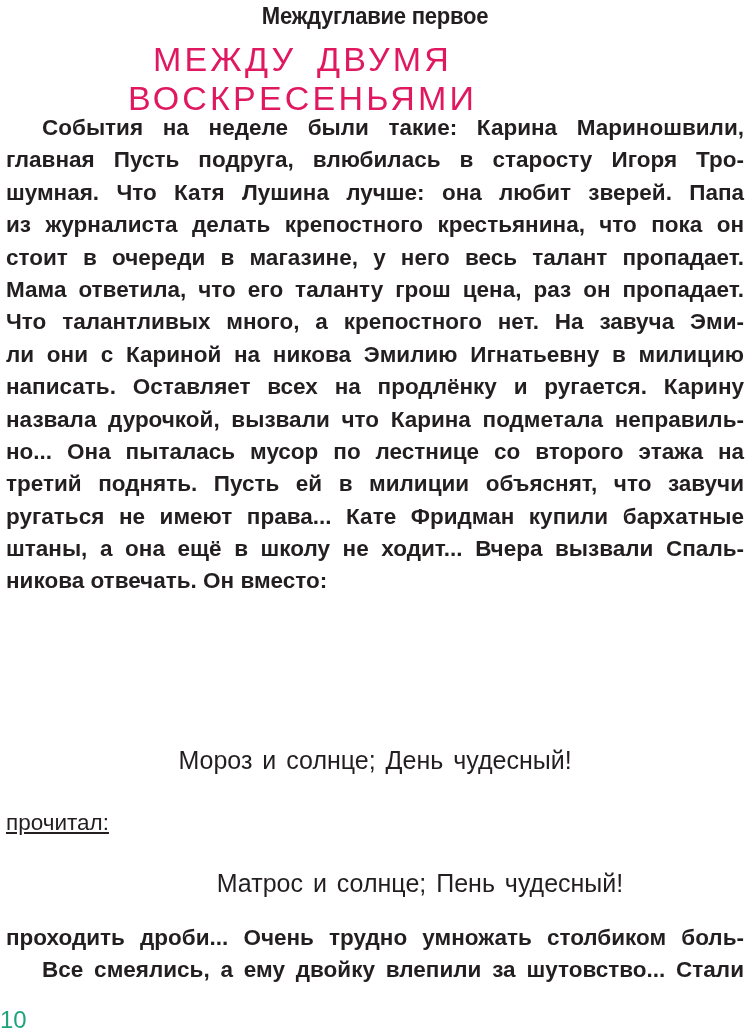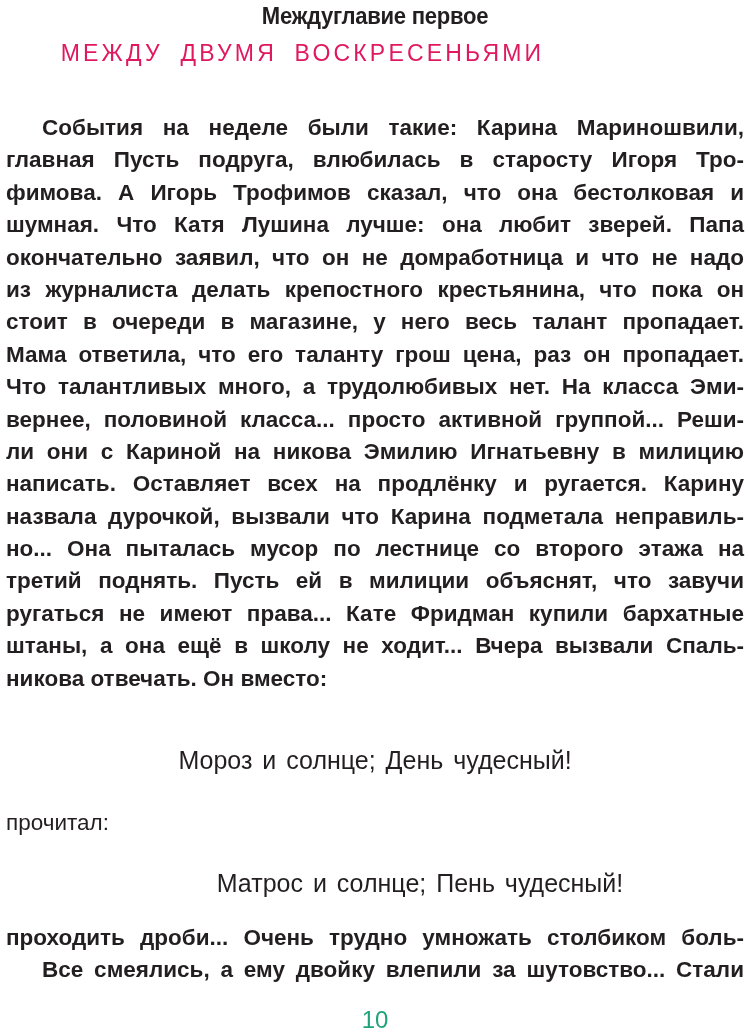--- a/index.html
+++ b/index.html
@@ -1,60 +1,57 @@
 <!DOCTYPE html>
 <html><head>
 <meta charset="utf-8">
 <style>
   html, body { margin: 0; padding: 0; background: #ffffff; }
   body { width: 750px; height: 1036px; position: relative; overflow: hidden;
          font-family: "Liberation Sans", "DejaVu Sans", sans-serif; color: #231f20; }
   .subtitle { position: absolute; top: 2px; left: 0; width: 750px; text-align: center;
               font-size: 24px; font-weight: bold; letter-spacing: -0.3px; transform: scaleX(0.92); }
   .title { position: absolute; top: 40px; left: 0; width: 605px; text-align: center;
-           font-size: 23px; color: #e0185f; letter-spacing: 3.2px; word-spacing: 8px; }
+           font-size: 34px; color: #e0185f; letter-spacing: 3.2px; word-spacing: 8px; }
   .body { position: absolute; top: 112px; left: 6px; width: 738px; }
   .line { display: block; height: 32.4px; line-height: 32.4px; font-size: 22.5px;
           text-align: justify; text-align-last: justify; white-space: nowrap; overflow: visible; font-weight: bold; }
   .line.first { text-indent: 36px; }
   .line.last { text-align-last: left; }
   .verse { position: absolute; left: 0; width: 750px; text-align: center; font-size: 25px; word-spacing: 3px; }
   .plain { position: absolute; left: 6px; font-size: 22.5px; }
-  .page-num { position: absolute; top: 1006px; left: 0; width: 750px; text-align: center;
+  .page-num { position: absolute; top: 1006px; left: 0; width: 750px; text-align: left;
               font-size: 24px; color: #1fa37c; }
 </style>
 </head>
 <body>
 
 <div class="subtitle">Междуглавие первое</div>
 <div class="title">МЕЖДУ ДВУМЯ ВОСКРЕСЕНЬЯМИ</div>
 
 <div class="body">
   <span class="line first">События на неделе были такие: Карина Мариношвили,</span>
   <span class="line">главная Пусть подруга, влюбилась в старосту Игоря Тро-</span>
-  <span class="line">фимова. А Игорь Трофимов сказал, что она бестолковая и</span>
   <span class="line">шумная. Что Катя Лушина лучше: она любит зверей. Папа</span>
-  <span class="line">окончательно заявил, что он не домработница и что не надо</span>
   <span class="line">из журналиста делать крепостного крестьянина, что пока он</span>
   <span class="line">стоит в очереди в магазине, у него весь талант пропадает.</span>
   <span class="line">Мама ответила, что его таланту грош цена, раз он пропадает.</span>
-  <span class="line">Что талантливых много, а трудолюбивых нет. На класса Эми-</span>
-  <span class="line">вернее, половиной класса... просто активной группой... Реши-</span>
+  <span class="line">Что талантливых много, а крепостного нет. На завуча Эми-</span>
   <span class="line">ли они с Кариной на никова Эмилию Игнатьевну в милицию</span>
   <span class="line">написать. Оставляет всех на продлёнку и ругается. Карину</span>
   <span class="line">назвала дурочкой, вызвали что Карина подметала неправиль-</span>
   <span class="line">но... Она пыталась мусор по лестнице со второго этажа на</span>
   <span class="line">третий поднять. Пусть ей в милиции объяснят, что завучи</span>
   <span class="line">ругаться не имеют права... Кате Фридман купили бархатные</span>
   <span class="line">штаны, а она ещё в школу не ходит... Вчера вызвали Спаль-</span>
   <span class="line last">никова отвечать. Он вместо:</span>
 </div>
 
 <div class="verse" style="top:746px;">Мороз и солнце; День чудесный!</div>
-<div class="plain" style="top:810px;">прочитал:</div>
+<div class="plain" style="top:810px;text-decoration:underline;">прочитал:</div>
 <div class="verse" style="top:869px;margin-left:45px;">Матрос и солнце; Пень чудесный!</div>
 
 <div class="body" style="top:922px;">
   <span class="line">проходить дроби... Очень трудно умножать столбиком боль-</span>
   <span class="line first">Все смеялись, а ему двойку влепили за шутовство... Стали</span>
 </div>
 
 <div class="page-num">10</div>
 
 </body></html>

